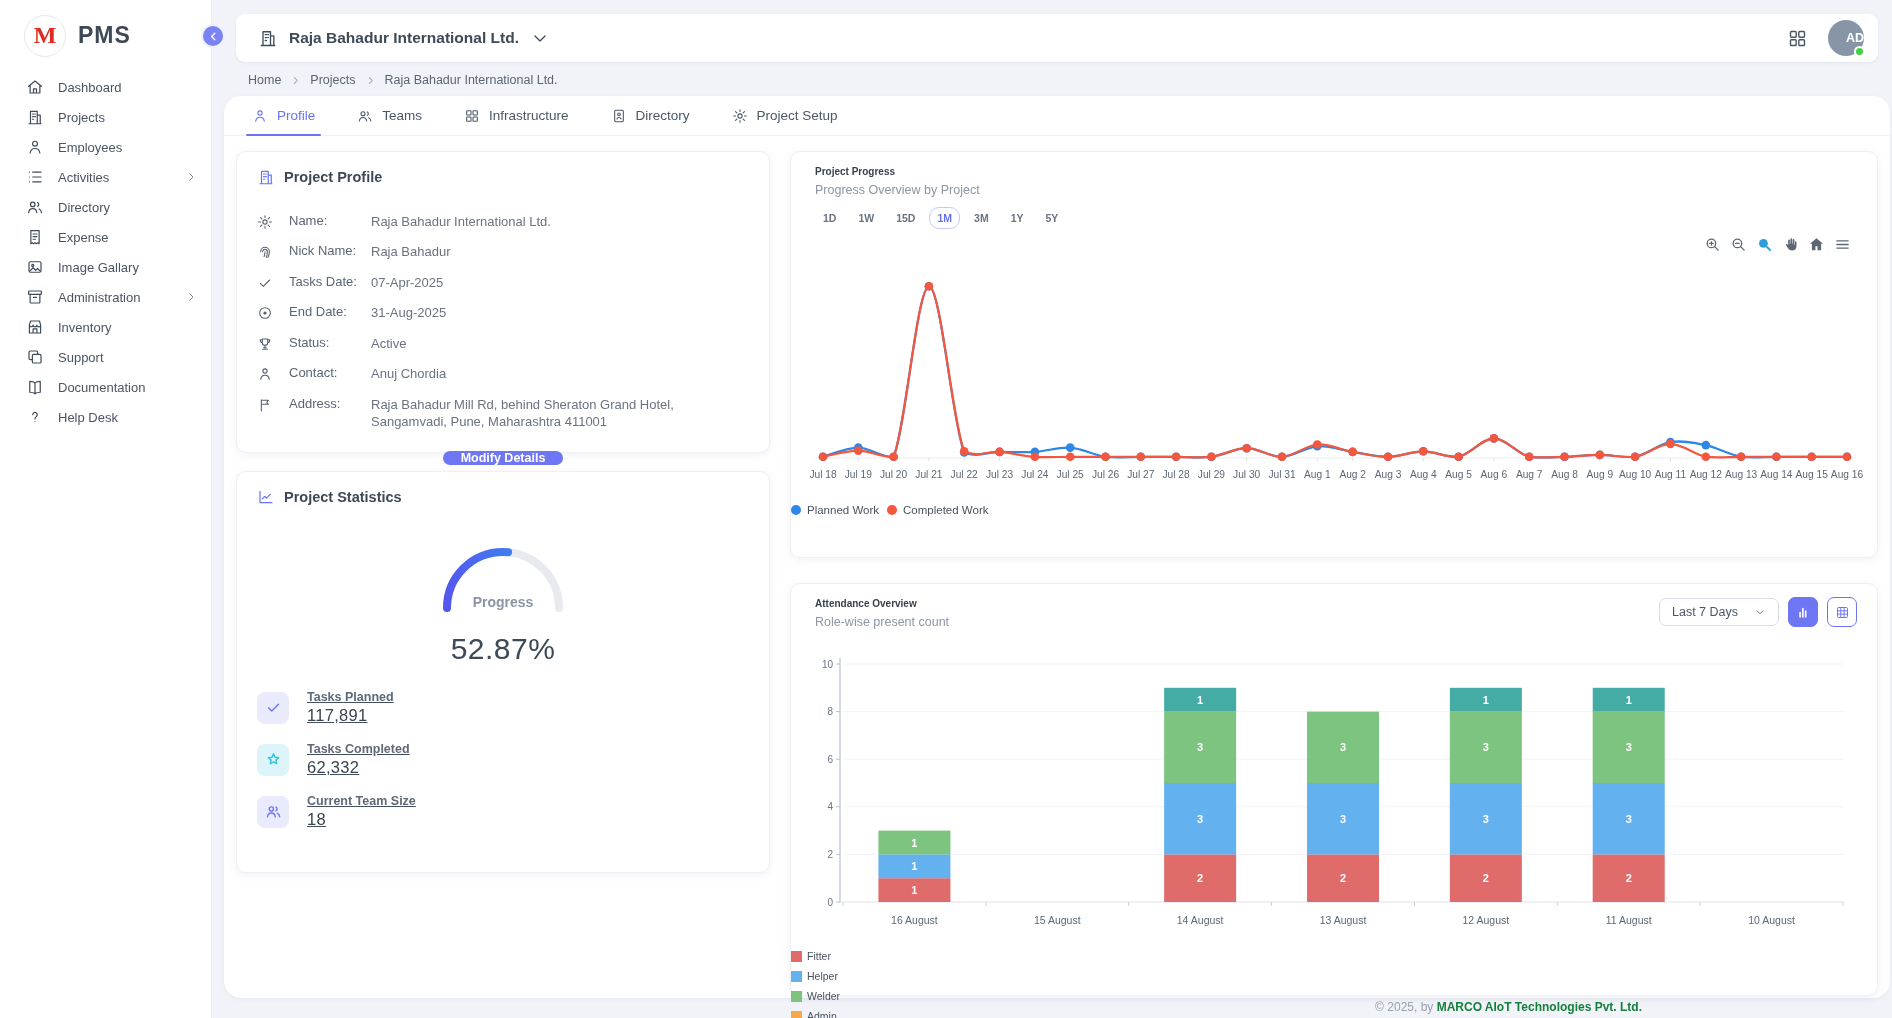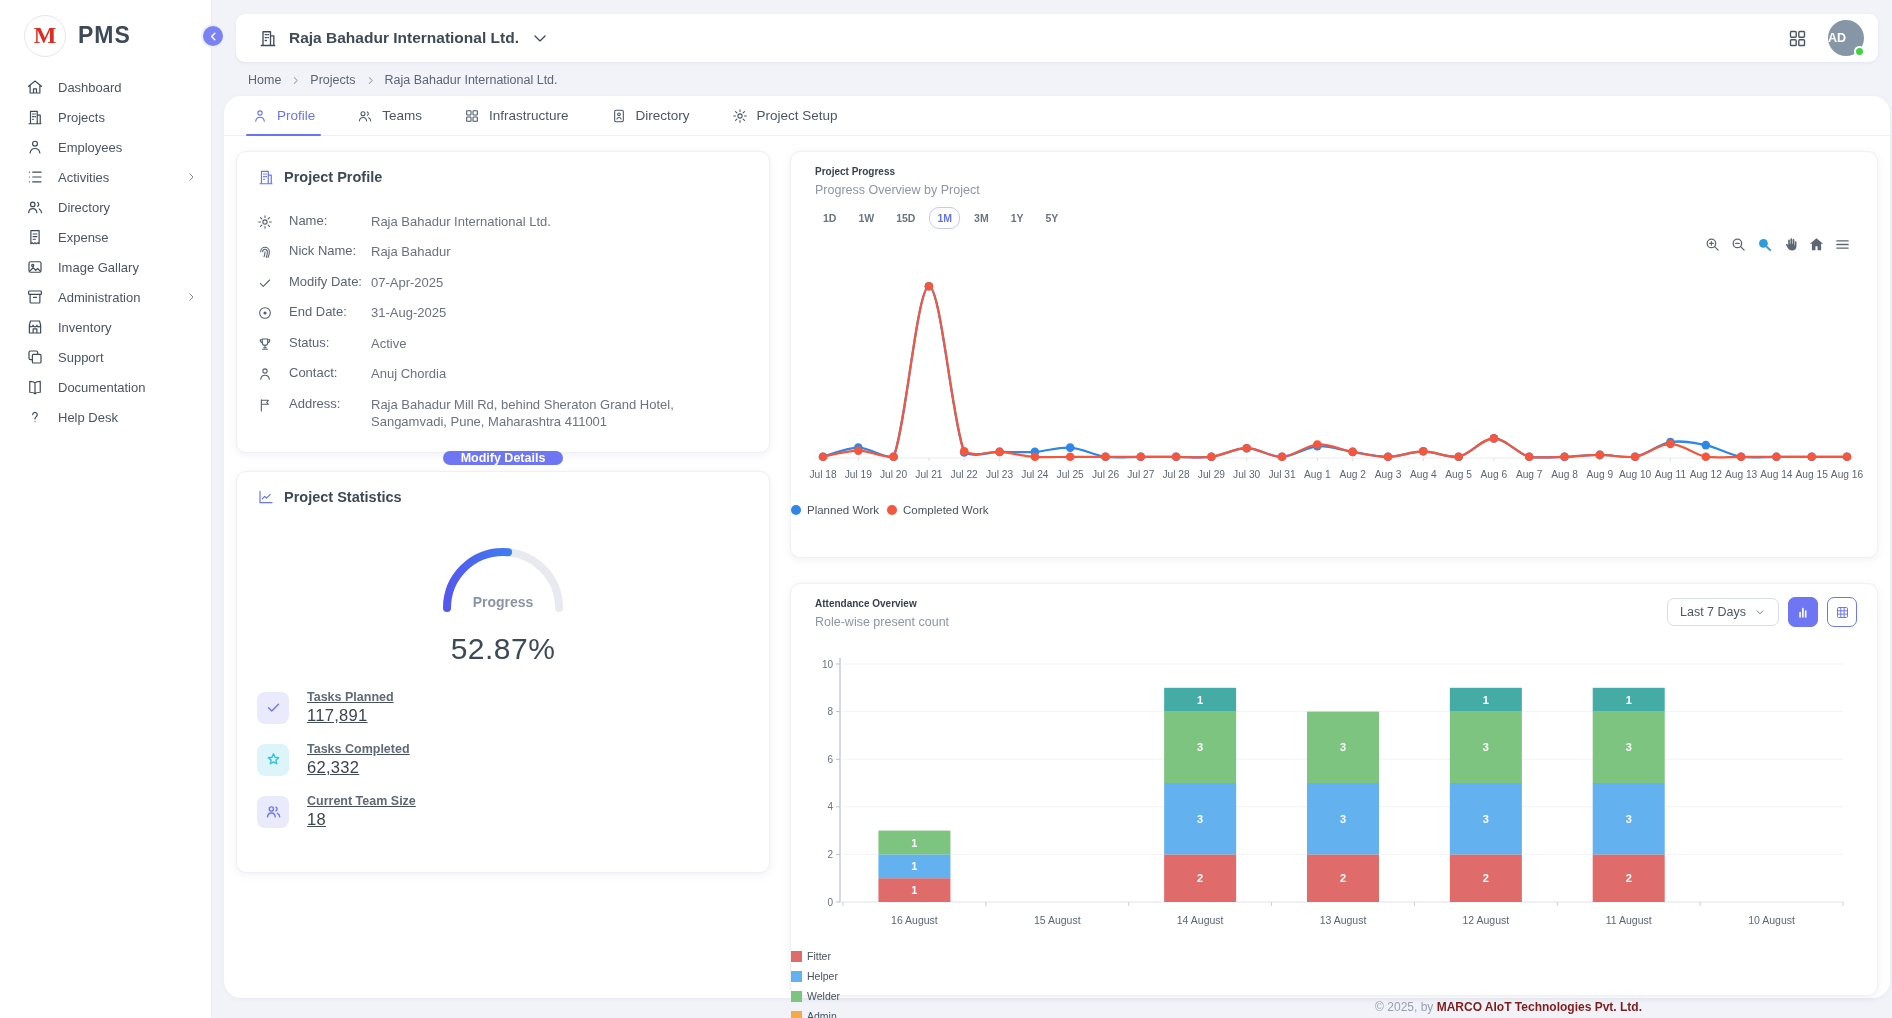--- a/index.html
+++ b/index.html
@@ -26,21 +26,21 @@
   .collapse-btn .icon svg { stroke-width:2.6; }
 
   
   .header-card { position:absolute; left:236px; top:14px; width:1642px; height:48px; background:#fff; border-radius:9px; box-shadow:0 1px 3px rgba(120,130,160,.13); display:flex; align-items:center; padding:0 14px 0 22px; }
   .company-select { display:flex; align-items:center; gap:11px; cursor:pointer; }
   .company-select .icon { width:20px; height:20px; color:#3f4b59; }
   .company-name { font-size:15.5px; font-weight:bold; color:#3f4a57; }
   .company-chev { width:14px; height:14px; color:#55606e; }
   .header-right { margin-left:auto; display:flex; align-items:center; gap:20px; }
   .apps-btn { width:21px; height:21px; color:#4a5563; cursor:pointer; }
-  .avatar { position:relative; width:36px; height:36px; border-radius:50%; background:#8696a7; color:#fff; font-size:12.5px; font-weight:bold; display:flex; align-items:center; justify-content:flex-start; cursor:pointer; }
+  .avatar { position:relative; width:36px; height:36px; border-radius:50%; background:#8696a7; color:#fff; font-size:12.5px; font-weight:bold; display:flex; align-items:center; justify-content:flex-end; cursor:pointer; }
   .avatar-dot { position:absolute; right:-1px; bottom:-1px; width:11px; height:11px; border-radius:50%; background:#43d143; border:2px solid #fff; }
 
   
   .breadcrumb { position:absolute; left:248px; top:73px; display:flex; align-items:center; gap:9px; font-size:12.5px; color:#5b6574; }
   .crumb { cursor:pointer; }
   .crumb-sep { width:11px; height:11px; color:#9aa3b2; }
   .crumb-sep svg { stroke-width:2.2; }
 
   
   .content { position:absolute; left:224px; top:96px; width:1666px; height:902px; background:#fff; border-radius:17px; box-shadow:0 1px 4px rgba(120,130,160,.08); }
@@ -93,30 +93,30 @@
   .chart-legend { position:absolute; left:0; width:100%; display:flex; justify-content:flex-start; gap:8px; }
   #progress-legend { top:352px; }
   #attendance-legend { top:366px;flex-direction:column; }
   .leg-item { display:flex; align-items:center; gap:6px; font-size:11.5px; color:#49535f; cursor:pointer; }
   .leg-dot { width:10px; height:10px; border-radius:50%; }
   .leg-sq { width:11px; height:11px; }
   #attendance-legend .leg-item { font-size:10.5px; gap:5px; }
 
   
   .att-controls { position:absolute; right:20px; top:13px; display:flex; align-items:center; gap:9px; }
-  .select-box { display:flex; align-items:center; gap:8px; border:1px solid #d9dde4; border-radius:7px; padding:6px 12px; font-size:12.5px; color:#4a5766; cursor:pointer; background:#fff; }
+  .select-box { display:flex; align-items:center; gap:16px; border:1px solid #d9dde4; border-radius:7px; padding:6px 12px; font-size:12.5px; color:#4a5766; cursor:pointer; background:#fff; }
   .select-box .icon { width:12px; height:12px; color:#55606e; }
   .view-btn { width:30px; height:30px; border-radius:7px; display:flex; align-items:center; justify-content:center; cursor:pointer; border:1px solid #6e76f3; background:#fff; color:#6e76f3; }
   .view-btn.active { background:#6e76f3; color:#fff; border-color:#6e76f3; }
   .view-btn .icon { width:15px; height:15px; }
   #bar-chart { position:absolute; left:16px; top:58px; }
 
   
   .footer { position:absolute; left:212px; top:1000px; width:1680px; text-align:right; padding-right:250px; font-size:12px; color:#98a1b0; }
-  .footer a { color:#7f1d1d; text-decoration:none; font-weight:bold; cursor:pointer; }
+  .footer a { color:#15803d; text-decoration:none; font-weight:bold; cursor:pointer; }
 </style>
 </head>
 <body>
 
 <aside class="sidebar">
   <div class="logo-row">
     <span class="logo-badge">
         <span class="logo-m">M</span>
       </span>
     <span class="logo-text">PMS</span>
@@ -371,21 +371,21 @@
           </span>
           <span class="field-label">Nick Name:</span>
           <span class="field-value">Raja Bahadur</span>
         </div>
         <div class="field-row">
           <span class="icon">
             <svg viewBox="0 0 24 24">
               <path d="M5 12.5l4.5 4.5L19 7.5"></path>
             </svg>
           </span>
-          <span class="field-label">Modify Date:</span>
+          <span class="field-label">Tasks Date:</span>
           <span class="field-value">07-Apr-2025</span>
         </div>
         <div class="field-row">
           <span class="icon">
             <svg viewBox="0 0 24 24">
               <circle cx="12" cy="12" r="8"></circle>
               <circle cx="12" cy="12" r="2.4" fill="currentColor" stroke="none"></circle>
             </svg>
           </span>
           <span class="field-label">End Date:</span>

